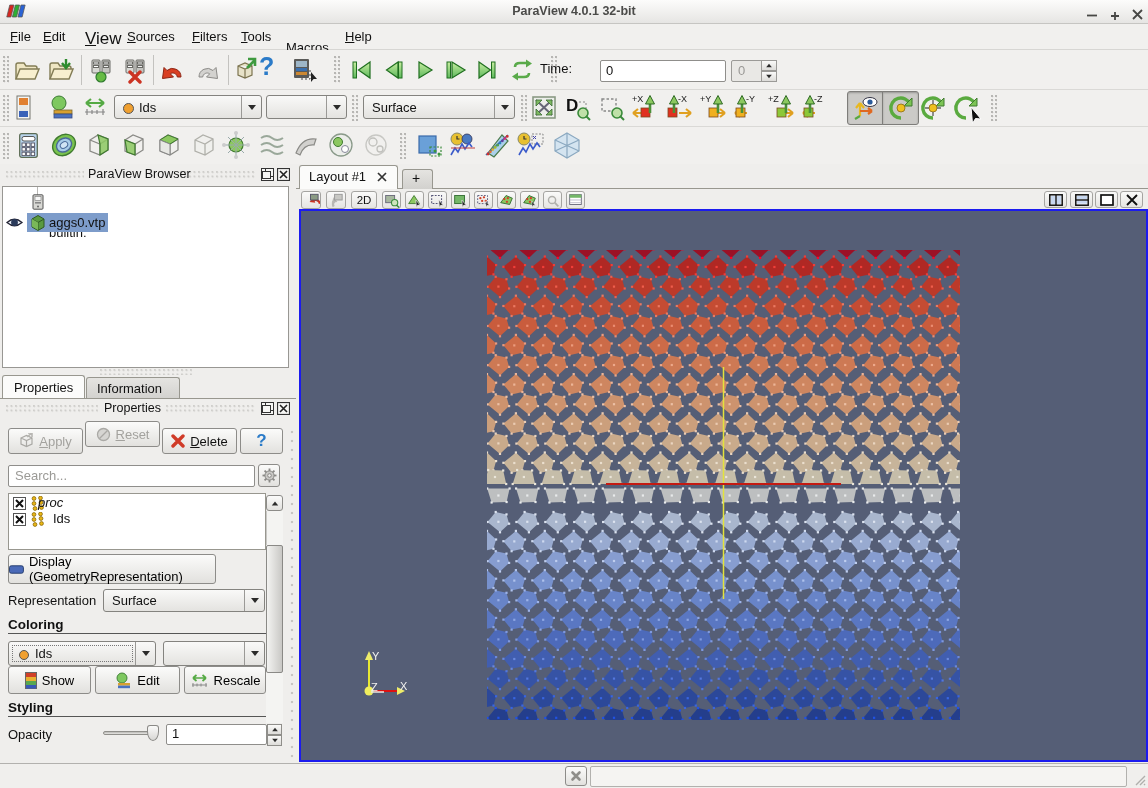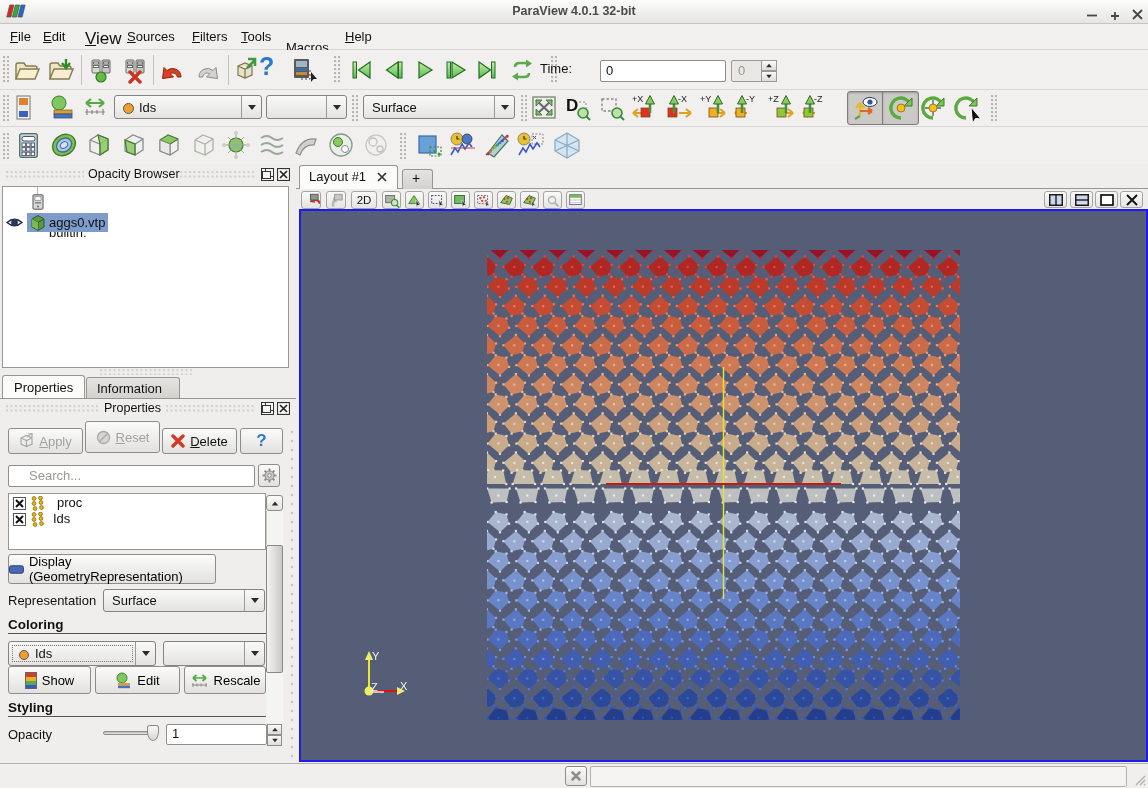--- a/index.html
+++ b/index.html
@@ -419,21 +419,21 @@
     <path d="M3 24 l4-7 3 4 4-8 3 5 4-6 3 4" fill="none" stroroke="#3a5aca" stroke-width="1.6"></path>
     <path d="M3 24 l4-7 3 4 4-8 3 5 4-6 3 4" fill="none" stroke="#3a5aca" stroke-width="1.6"></path>
   </svg>
 <svg class="a" style="left:552px;top:131px" width="30" height="28" viewBox="0 0 30 28">
     <path d="M15 2 L27 9 V20 L15 27 L3 20 V9 z" fill="#cfe2f0" fill-opacity="0.85" stroke="#8aa8c0" stroke-width="1.2"></path>
     <path d="M15 2 V27 M3 9 L27 20 M27 9 L3 20" stroke="#8aa8c0" stroke-width="1.2"></path>
   </svg>
 <div class="a" style="left:0px;top:164px;width:296px;height:601px;background:#efeeec"></div>
 <div class="a dots" style="left:6px;top:171px;width:78px;height:8px;"></div>
 <div class="a dots" style="left:180px;top:171px;width:76px;height:8px;"></div>
-<div class="a t" style="left:88px;top:167px;font-size:12.5px">Opacity Browser</div>
+<div class="a t" style="left:88px;top:167px;font-size:12.5px">ParaView Browser</div>
 <div class="a" style="left:261px;top:168px;width:13px;height:13px;border:1.4px solid #333;background:#f6f6f4;box-sizing:border-box">
     <div class="a" style="left:3px;top:-1px;width:7px;height:7px;border:1.4px solid #333;background:#f6f6f4"></div>
     <div class="a" style="left:0px;top:2px;width:7px;height:6px;border:1.4px solid #333;background:#f6f6f4"></div>
   </div>
 <svg class="a" style="left:277px;top:168px" width="13" height="13" viewBox="0 0 13 13">
     <rect x="0.5" y="0.5" width="12" height="12" fill="#f6f6f4" stroke="#333" stroke-width="1.2"></rect>
     <path d="M3 3 l7 7 M10 3 l-7 7" stroke="#222" stroke-width="1.6"></path>
   </svg>
 <div class="a" style="left:2px;top:186px;width:287px;height:182px;background:#fff;border:1px solid #989793;box-sizing:border-box"></div>
 <div class="a" style="left:37px;top:187px;width:1px;height:9px;background:#b8b7b4"></div>
@@ -473,37 +473,37 @@
     <rect x="0.5" y="0.5" width="12" height="12" fill="#f6f6f4" stroke="#333" stroke-width="1.2"></rect>
     <path d="M3 3 l7 7 M10 3 l-7 7" stroke="#222" stroke-width="1.6"></path>
   </svg>
 <div class="a btn" style="left:8px;top:428px;width:75px;height:26px;">
     <svg width="15" height="16" viewBox="0 0 15 16">
       <path d="M2 5 l5.5-2.5 5.5 2.5 v6 l-5.5 2.5 -5.5-2.5z M2 5 l5.5 2.5 5.5-2.5 M7.5 7.5 V14" fill="none" stroke="#aaa9a5" stroke-width="1.2"></path>
       <path d="M8 4 L13 0 m0 4 V0 h-4" stroke="#b8b7b3" stroke-width="1.6" fill="none"></path>
     </svg>
     <span style="font-size:13px;color:#a3a29e"><u>A</u>pply</span>
   </div>
-<div class="a btn" style="left:85px;top:421px;width:75px;height:32px;">
+<div class="a btn" style="left:85px;top:421px;width:75px;height:26px;">
     <svg width="15" height="15" viewBox="0 0 15 15">
       <circle cx="7.5" cy="7.5" r="6" fill="#d6d5d2" stroke="#aaa9a5" stroke-width="1.3"></circle>
       <path d="M3.5 11.5 L11.5 3.5" stroke="#aaa9a5" stroke-width="1.3"></path>
     </svg>
     <span style="font-size:13px;color:#a3a29e"><u>R</u>eset</span>
   </div>
 <div class="a btn" style="left:162px;top:428px;width:75px;height:26px;">
     <svg width="14" height="14" viewBox="0 0 14 14">
       <path d="M2 2 L12 12 M12 2 L2 12" stroke="#d03b28" stroke-width="3.4" stroke-linecap="round"></path>
     </svg>
     <span style="font-size:13px;color:#111"><u>D</u>elete</span>
   </div>
 <div class="a btn" style="left:240px;top:428px;width:43px;height:26px;">
     <span style="font-size:17px;font-weight:bold;color:#2b7bc8">?</span>
   </div>
-<div class="a inp" style="left:8px;top:465px;width:247px;height:22px;padding:2px 20px;color:#9b9a96">Search...</div>
+<div class="a inp" style="left:8px;top:465px;width:247px;height:22px;padding:2px 6px;color:#9b9a96">Search...</div>
 <div class="a btn" style="left:258px;top:464px;width:22px;height:23px;">
     <svg width="15" height="15" viewBox="0 0 15 15">
       <circle cx="7.5" cy="7.5" r="4.6" fill="#c9c8c5" stroke="#8a8986" stroke-width="1"></circle>
       <circle cx="7.5" cy="7.5" r="1.8" fill="#efeeec" stroke="#8a8986" stroke-width="1"></circle>
       <rect x="6.6" y="0.5" width="1.8" height="2.6" fill="#8a8986" transform="rotate(0 7.5 7.5)"></rect>
       <rect x="6.6" y="0.5" width="1.8" height="2.6" fill="#8a8986" transform="rotate(45 7.5 7.5)"></rect>
       <rect x="6.6" y="0.5" width="1.8" height="2.6" fill="#8a8986" transform="rotate(90 7.5 7.5)"></rect>
       <rect x="6.6" y="0.5" width="1.8" height="2.6" fill="#8a8986" transform="rotate(135 7.5 7.5)"></rect>
       <rect x="6.6" y="0.5" width="1.8" height="2.6" fill="#8a8986" transform="rotate(180 7.5 7.5)"></rect>
       <rect x="6.6" y="0.5" width="1.8" height="2.6" fill="#8a8986" transform="rotate(225 7.5 7.5)"></rect>
@@ -519,21 +519,21 @@
 <svg class="a" style="left:31px;top:496px" width="15" height="17" viewBox="0 0 15 17">
     <g fill="#eab714" stroke="#8a6a10" stroke-width="0.8">
       <circle cx="3" cy="2.5" r="1.9"></circle>
       <circle cx="9.5" cy="2" r="1.9"></circle>
       <circle cx="3" cy="7.5" r="1.9"></circle>
       <circle cx="10" cy="6.5" r="1.9"></circle>
       <circle cx="4" cy="12.5" r="1.9"></circle>
       <circle cx="10.5" cy="11.5" r="1.9"></circle>
     </g>
   </svg>
-<div class="a t" style="left:57px;top:495px;">proc</div>
+<div class="a t" style="left:38px;top:495px;font-style:italic;">proc</div>
 <div class="a" style="left:13px;top:513px;width:13px;height:13px;background:#fff;border:1px solid #555;box-sizing:border-box"></div>
 <svg class="a" style="left:14px;top:514px" width="11" height="11" viewBox="0 0 11 11">
     <path d="M2 2 L9 9 M9 2 L2 9" stroke="#111" stroke-width="2"></path>
   </svg>
 <svg class="a" style="left:31px;top:512px" width="15" height="17" viewBox="0 0 15 17">
     <g fill="#eab714" stroke="#8a6a10" stroke-width="0.8">
       <circle cx="3" cy="2.5" r="1.9"></circle>
       <circle cx="9.5" cy="2" r="1.9"></circle>
       <circle cx="3" cy="7.5" r="1.9"></circle>
       <circle cx="10" cy="6.5" r="1.9"></circle>

